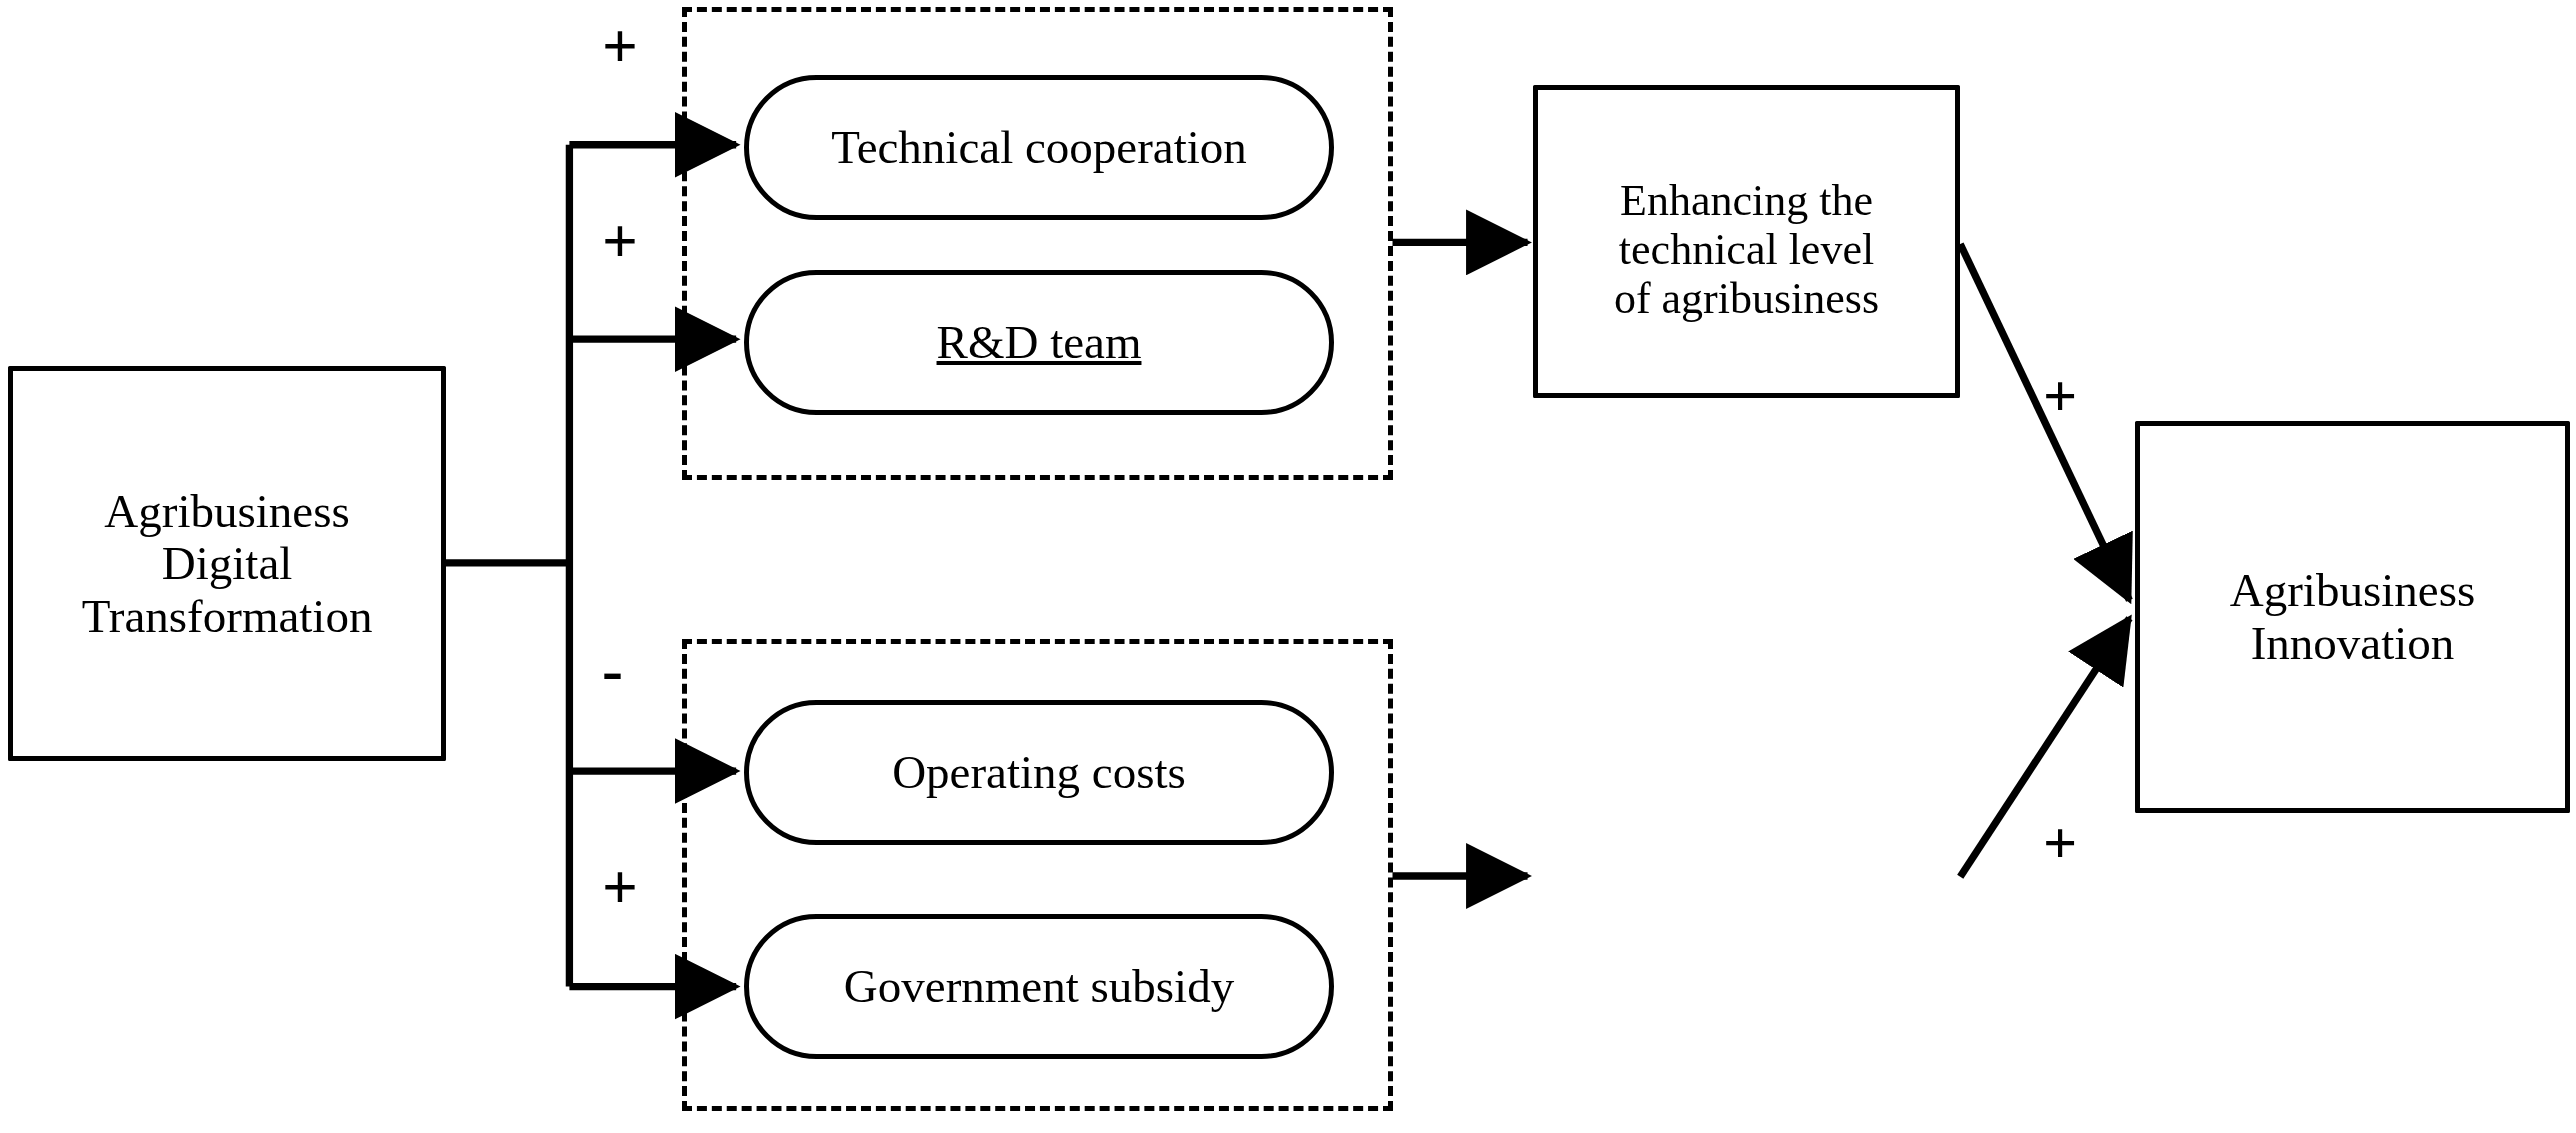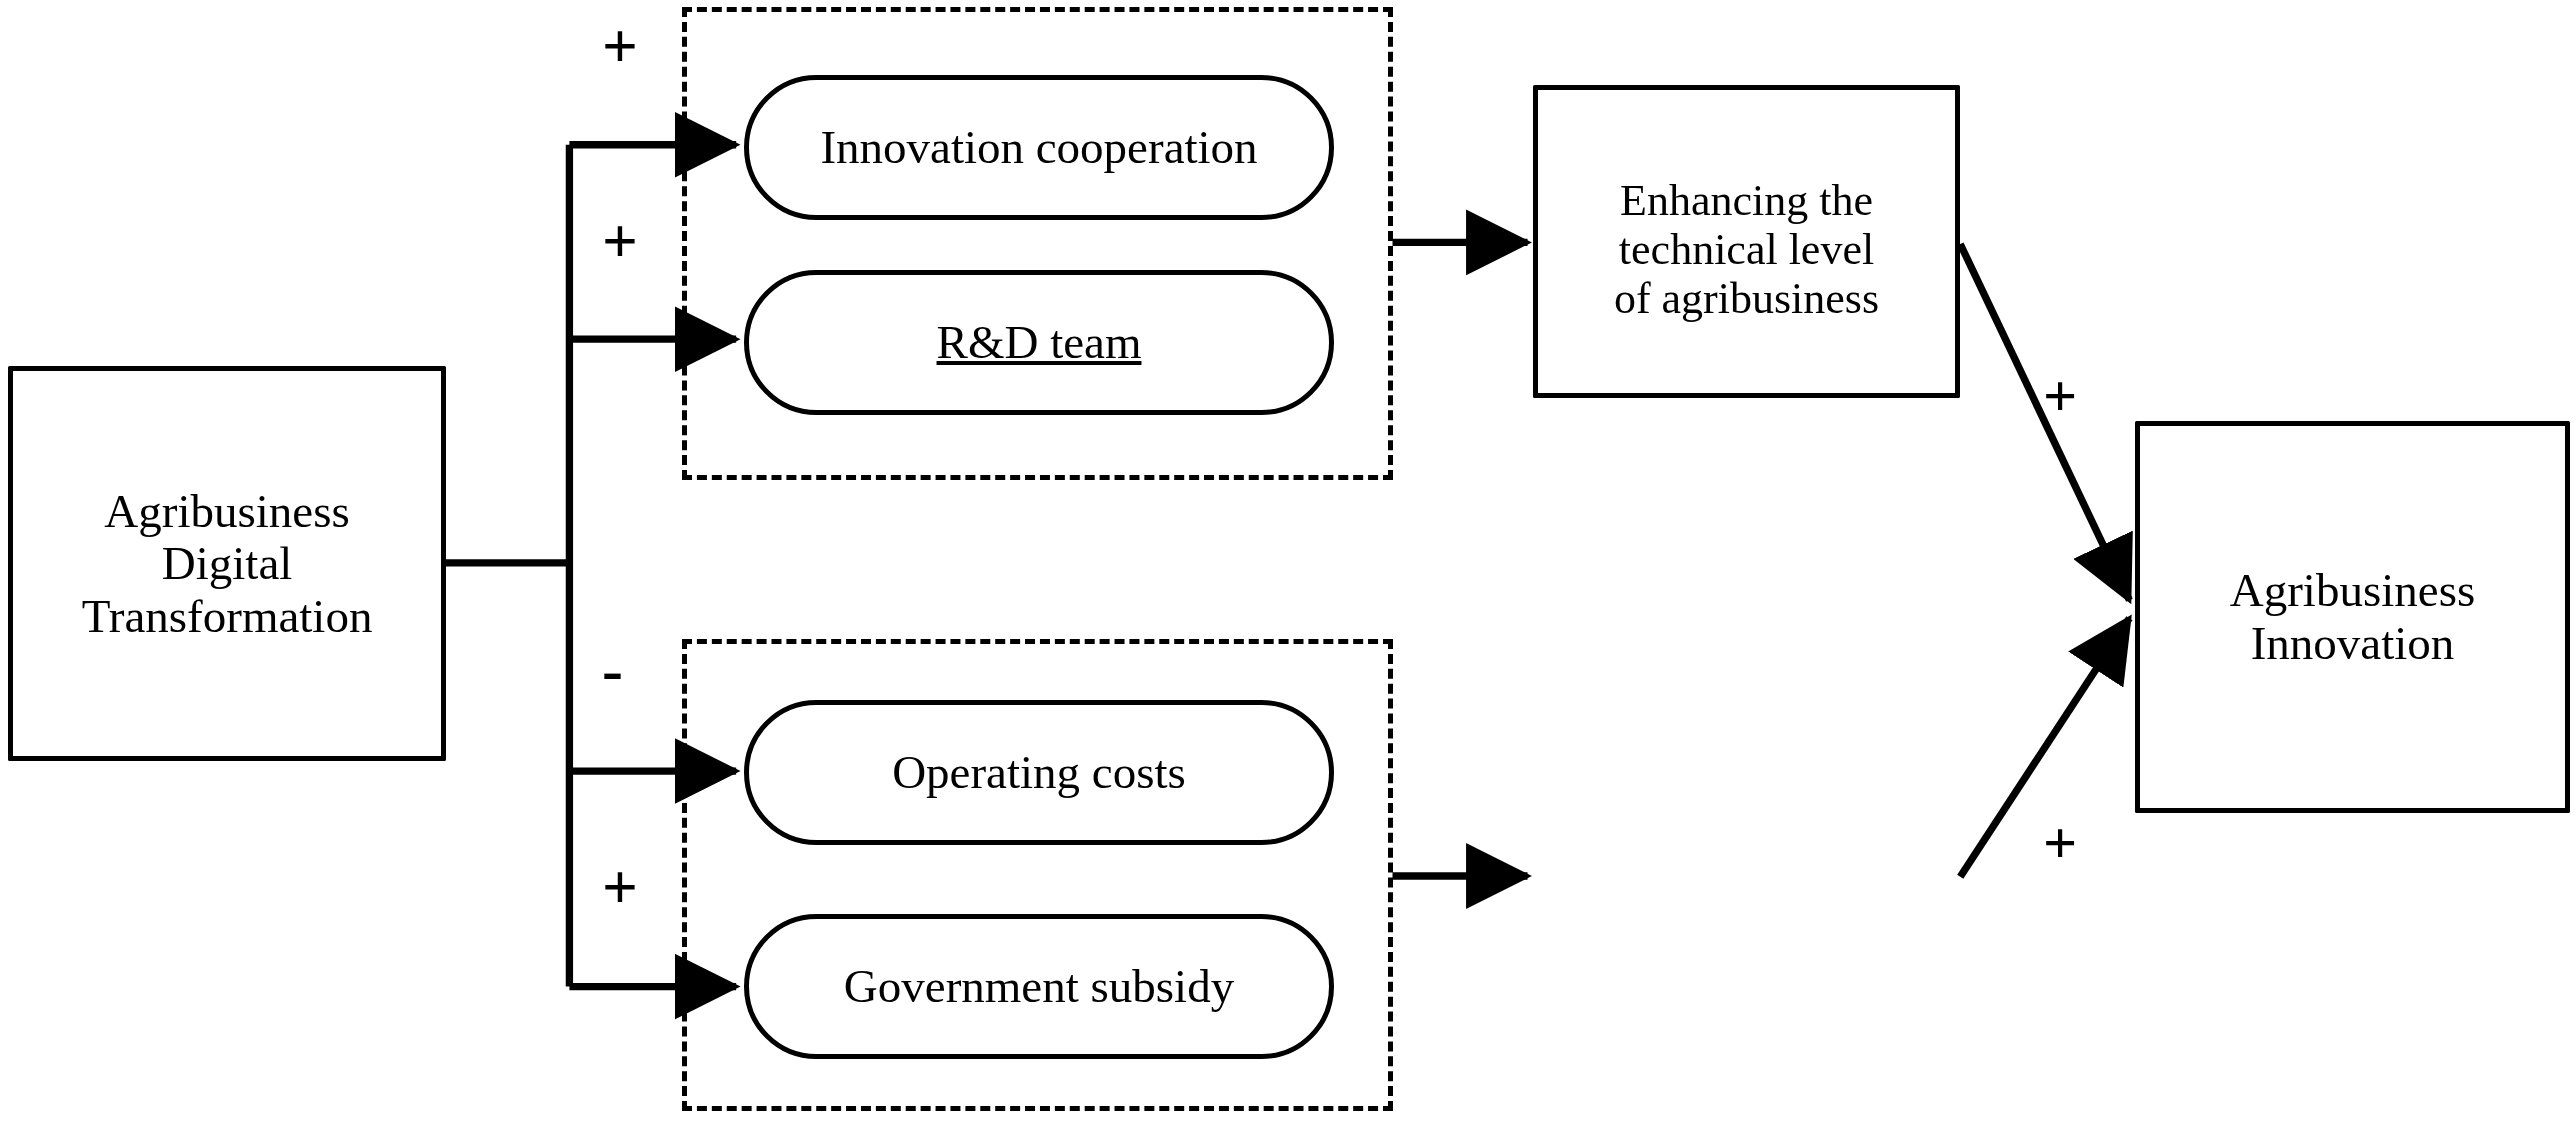--- a/index.html
+++ b/index.html
@@ -73,21 +73,21 @@
 
   <div class="node rect" style="left:8.1px;top:366px;width:438px;height:395px;font-size:47px;">
     <span style="white-space:pre-line;">Agribusiness
 Digital
 Transformation</span>
   </div>
 
   <div class="dashgroup" style="left:682px;top:6.5px;width:711px;height:473px;"></div>
 
   <div class="node pill" style="left:744px;top:75px;width:590px;height:145px;font-size:47px;">
-    <span>Innovation cooperation</span>
+    <span>Technical cooperation</span>
   </div>
 
   <div class="node pill" style="left:744px;top:270px;width:590px;height:145px;font-size:47px;text-decoration:underline;">
     <span>R&amp;D team</span>
   </div>
 
   <div class="dashgroup" style="left:682px;top:639px;width:711px;height:472px;"></div>
 
   <div class="node pill" style="left:744px;top:700px;width:590px;height:145px;font-size:47px;">
     <span>Operating costs</span>

